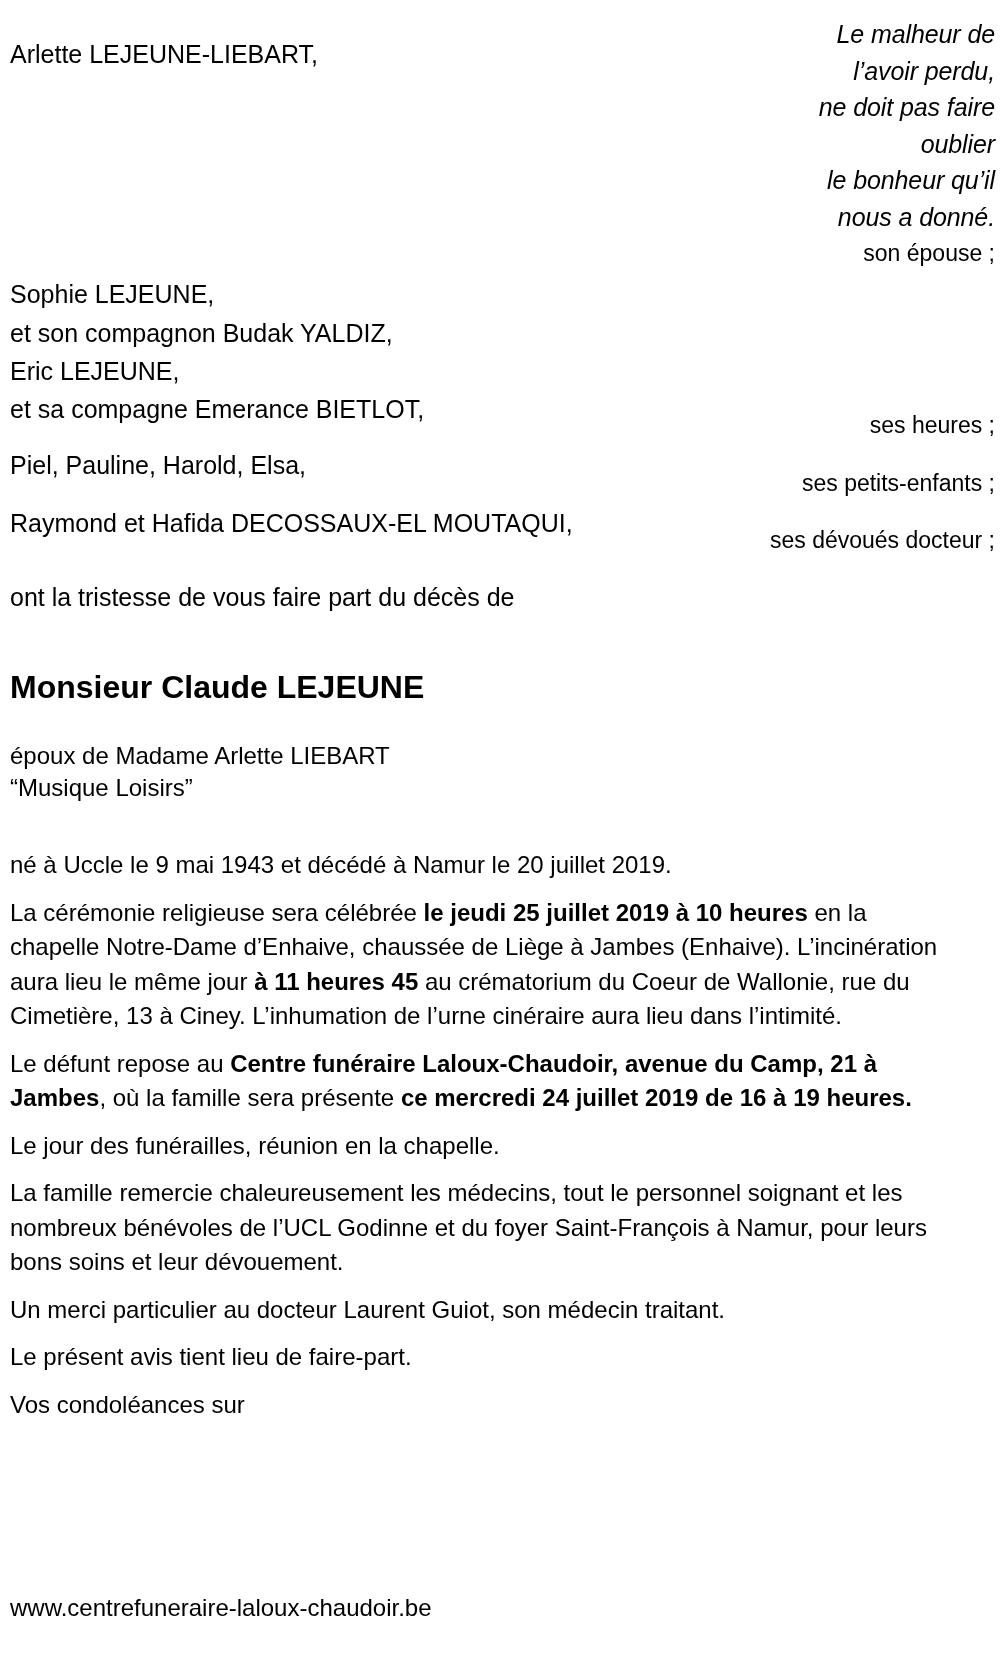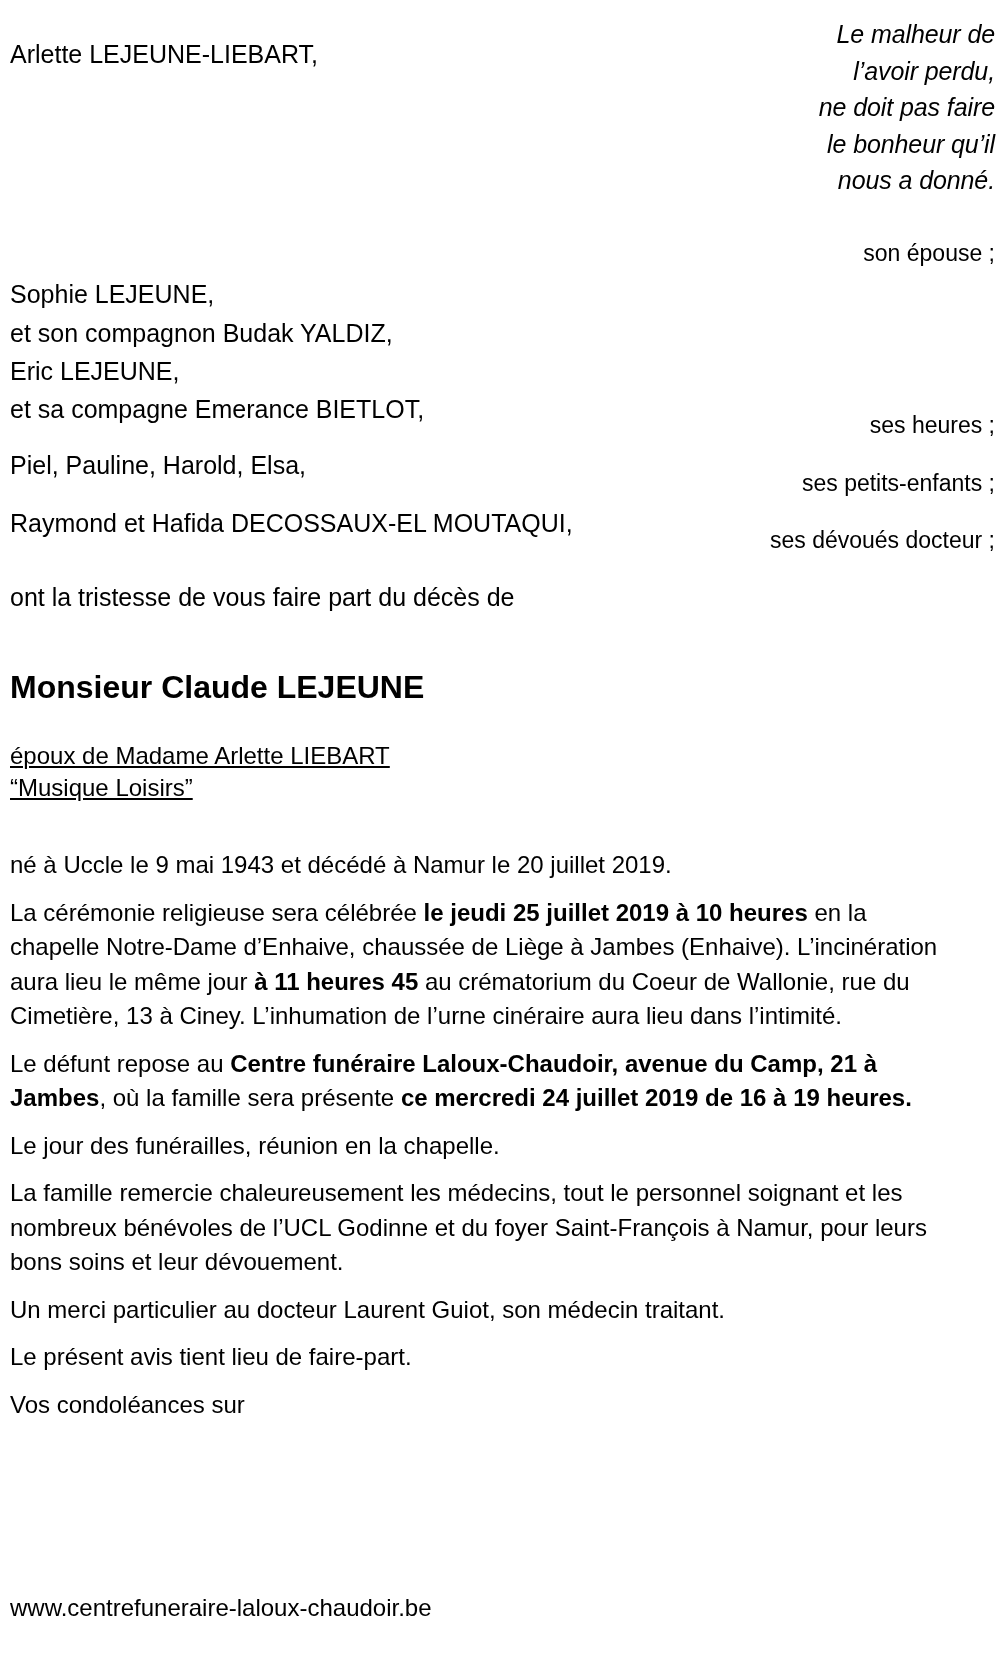--- a/index.html
+++ b/index.html
@@ -86,21 +86,20 @@
     white-space: nowrap;
   }
 
   
   .subline {
     position: absolute;
     left: 10px;
     font-size: 24px;
     line-height: 32px;
     white-space: nowrap;
-    text-decoration: underline;
   }
   .sub-epoux   { top: 740px; }
   .sub-musique { top: 772px; }
 
   
   .body-block {
     position: absolute;
     left: 10px;
     top: 848px;
     width: 928px;
@@ -125,20 +124,21 @@
 <body>
 
 <div id="page">
 
   <div class="top-zone">
 
     <div class="epigraph">
       <span class="line">Le malheur de</span>
       <span class="line">l’avoir perdu,</span>
       <span class="line">ne doit pas faire</span>
+      <span class="line">oublier</span>
       <span class="line">le bonheur qu’il</span>
       <span class="line">nous a donné.</span>
     </div>
 
     <div class="relation rel-epouse">son épouse ;</div>
     <div class="relation rel-enfants">ses heures ;</div>
     <div class="relation rel-petitsenfants">ses petits-enfants ;</div>
     <div class="relation rel-voisins">ses dévoués docteur ;</div>
 
     <div class="names">

